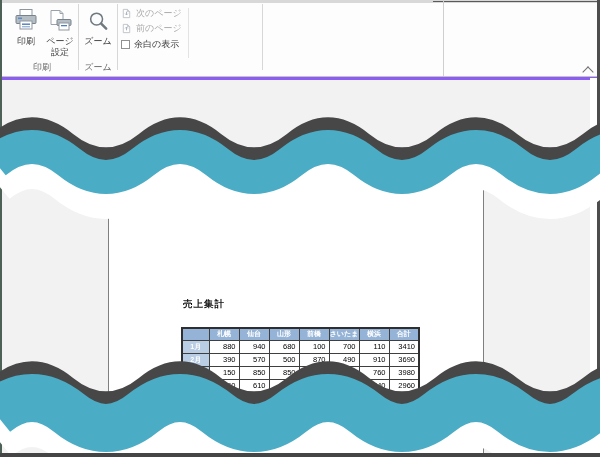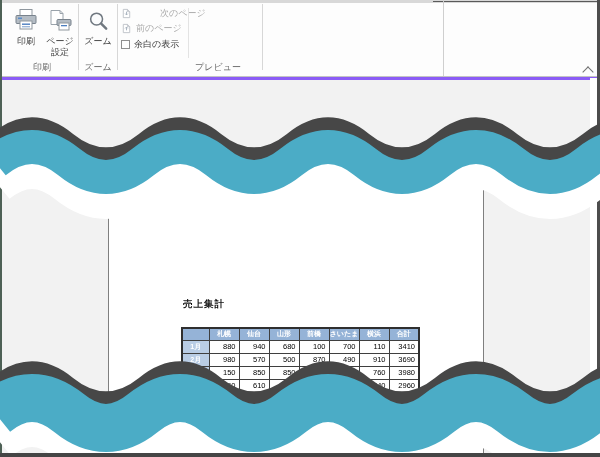--- a/index.html
+++ b/index.html
@@ -103,21 +103,21 @@
         <svg viewBox="0 0 24 24" width="23" height="23">
           <circle cx="10" cy="9.5" r="6.2" fill="#fbfcfd" stroke="#707880" stroke-width="1.6"></circle>
           <line x1="14.8" y1="14.2" x2="20" y2="19.4" stroke="#707880" stroke-width="2.6" stroke-linecap="round"></line>
         </svg>
       </span>
       <span>ズーム</span>
     </div>
 
     <div class="vsep" style="left:117px;"></div>
 
-    <div class="small-item" style="top:7px;gap:24px;">
+    <div class="small-item" style="top:7px;">
       <span class="sic">
         <svg viewBox="0 0 12 12" width="11" height="11">
           <path d="M2.5 1.5 h4.5 l2.5 2.5 v6.5 h-7 z" fill="#fff" stroke="#bcc1c7"></path>
           <path d="M7 1.5 v2.5 h2.5" fill="none" stroke="#bcc1c7"></path>
           <path d="M6 4 v3.6 M6 7.6 l-1.5 -1.5 M6 7.6 l1.5 -1.5" fill="none" stroke="#a5b0bc" stroke-width="1"></path>
         </svg>
       </span>
       <span>次のページ</span>
     </div>
     <div class="small-item" style="top:22px;text-align:right;">
@@ -136,21 +136,20 @@
     </div>
 
     <div class="minisep"></div>
 
 
     <div class="vsep" style="left:262px;"></div>
     <div class="vsep tall" style="left:443px;"></div>
 
     <div class="grp-label" style="left:8px;width:68px;">印刷</div>
     <div class="grp-label" style="left:80px;width:36px;">ズーム</div>
-    <div class="grp-label" style="left:158px;width:120px;">プレビュー</div>
   </div>
 
   <span class="chevron"></span>
 
   <div id="pane">
     <div id="page">
       <div id="sheet-title">売上集計</div>
       <div id="unit-label">(万円)</div>
       <table id="sales-table">
         <colgroup>
@@ -181,21 +180,21 @@
               <td>880</td>
               <td>940</td>
               <td>680</td>
               <td>100</td>
               <td>700</td>
               <td>110</td>
               <td>3410</td>
             </tr>
             <tr>
               <th>2月</th>
-              <td>980</td>
+              <td>390</td>
               <td>570</td>
               <td>500</td>
               <td>870</td>
               <td>490</td>
               <td>910</td>
               <td>3690</td>
             </tr>
             <tr>
               <th>3月</th>
               <td>150</td>

